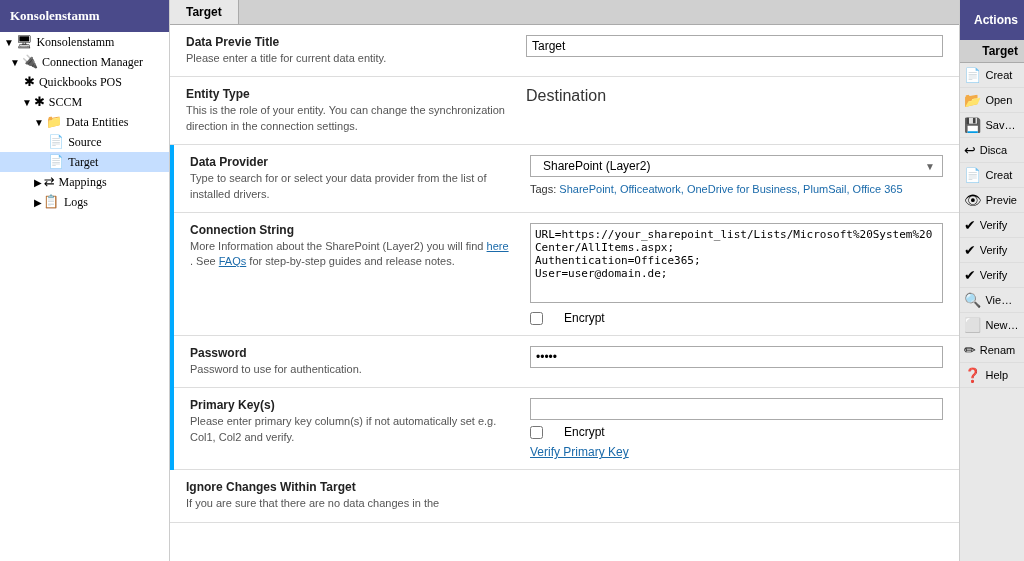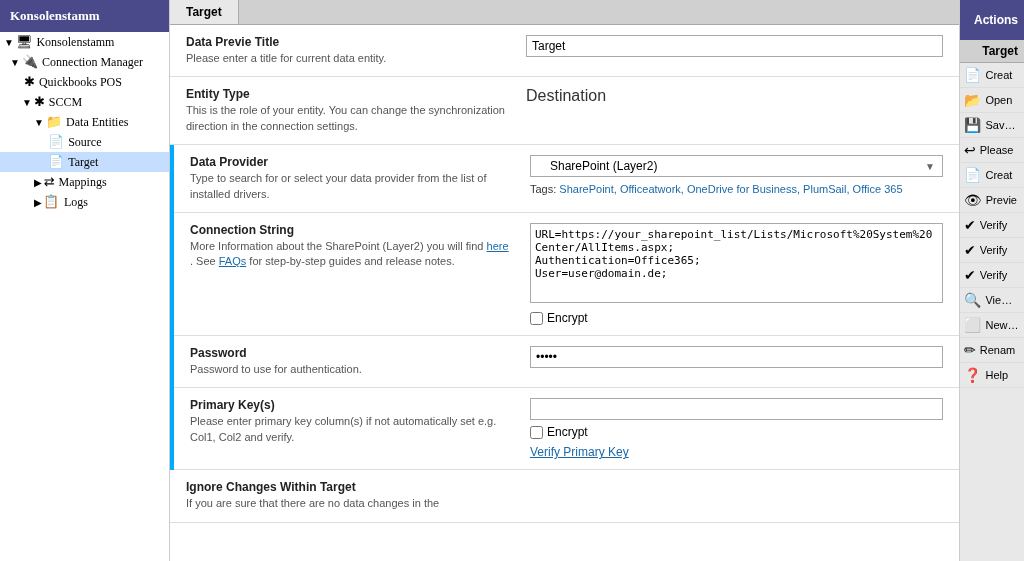--- a/index.html
+++ b/index.html
@@ -109,21 +109,21 @@
       color: #333;
       padding: 3px 0;
     }
     .dropdown-wrap {
       position: relative;
       display: inline-block;
       width: 100%;
     }
     .dropdown-wrap select {
       width: 100%;
-      padding: 3px 19px;
+      padding: 3px 12px;
       border: 1px solid #aaa;
       font-size: 12px;
       appearance: none;
       background: #fff;
       cursor: pointer;
     }
     .dropdown-arrow {
       position: absolute;
       right: 8px;
       top: 50%;
@@ -147,21 +147,21 @@
       font-size: 11px;
       padding: 4px;
       resize: none;
       font-family: monospace;
     }
     .encrypt-row {
       display: flex;
       align-items: flex-end;
       margin-top: 5px;
       font-size: 12px;
-      gap: 4px;
+      gap: 21px;
     }
     .link {
       color: #1a6aaa;
       text-decoration: underline;
       cursor: pointer;
       font-size: 12px;
     }
     .link-small {
       font-size: 11px;
       color: #1a6aaa;
@@ -392,21 +392,21 @@
       <div class="action-item">
       <span class="action-icon">📂</span>
       <span class="action-label">Open</span>
     </div>
       <div class="action-item">
       <span class="action-icon">💾</span>
       <span class="action-label">Save …</span>
     </div>
       <div class="action-item">
       <span class="action-icon">↩</span>
-      <span class="action-label">Please</span>
+      <span class="action-label">Disca</span>
     </div>
       <div class="action-item">
       <span class="action-icon">📄</span>
       <span class="action-label">Creat</span>
     </div>
       <div class="action-item">
       <span class="action-icon">👁</span>
       <span class="action-label">Previe</span>
     </div>
       <div class="action-item">

